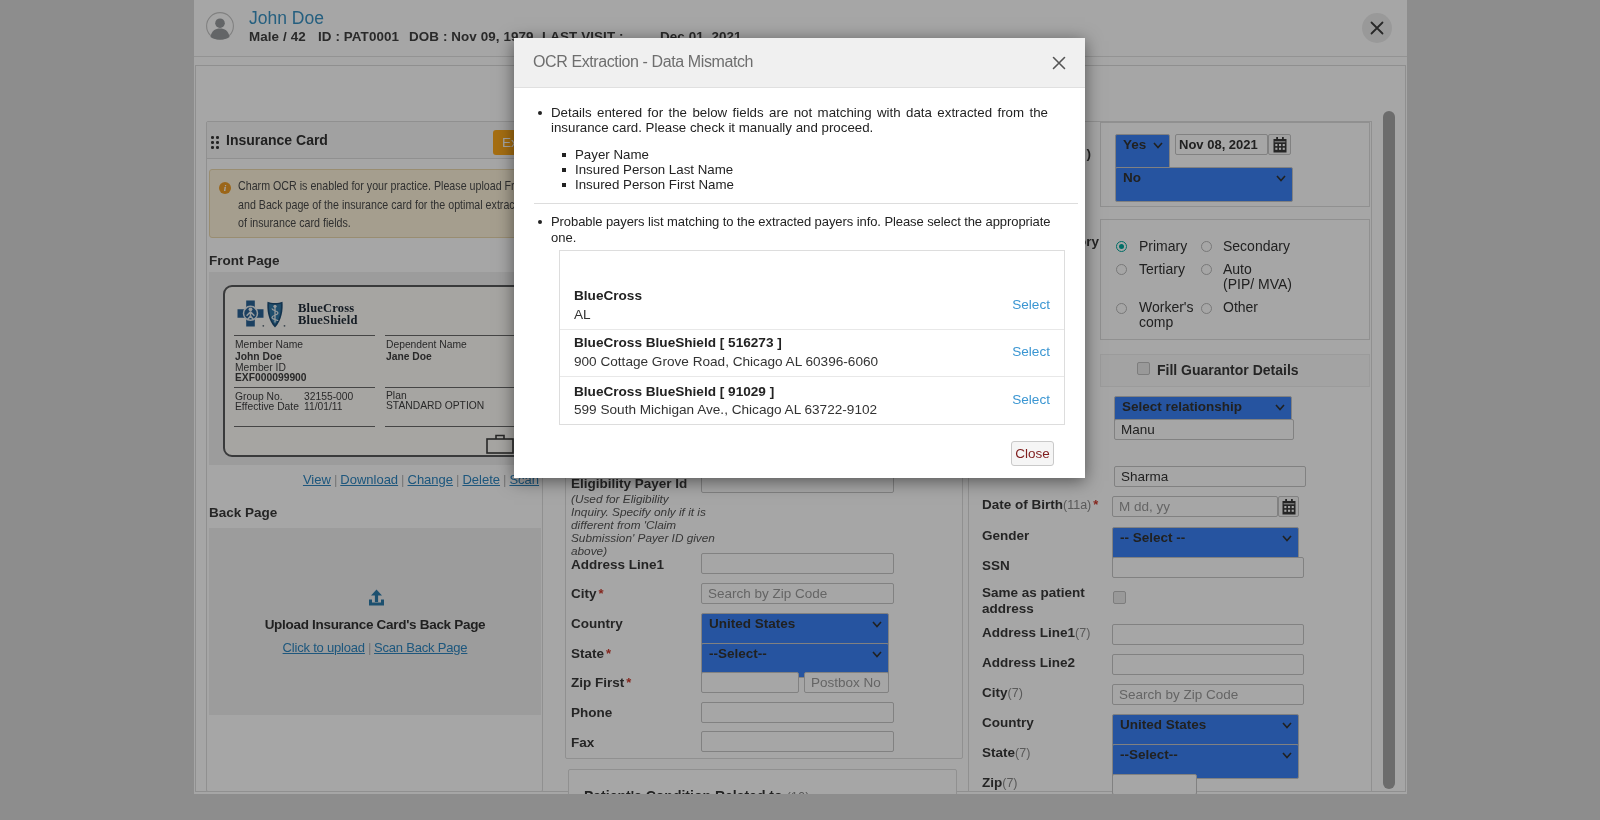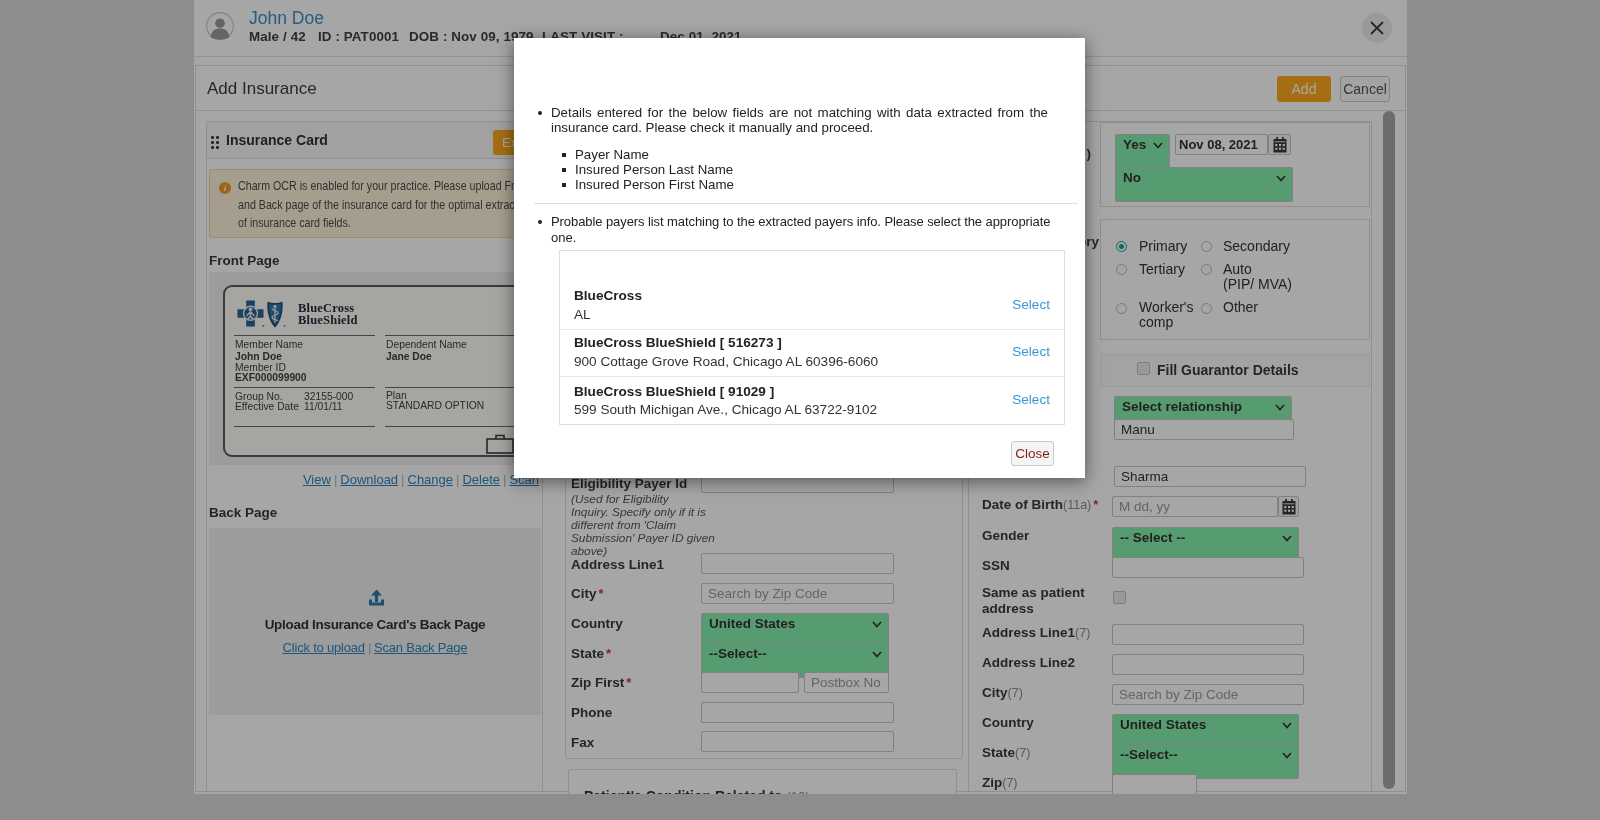--- a/index.html
+++ b/index.html
@@ -55,21 +55,21 @@
   .back-panel { left:2px; top:406px; width:332px; height:187px; background:#f0f0f0; text-align:center; }
   .up-ic { left:159px; top:61px; }
   .up-title { left:0; top:89px; width:332px; text-align:center; font-size:13.5px; letter-spacing:-0.3px; font-weight:700; color:#333; }
   .up-links { left:0; top:112px; width:332px; text-align:center; font-size:13px; letter-spacing:-0.2px; }
   
   .flabel { font-size:13.5px; font-weight:700; color:#3a3a3a; white-space:nowrap; }
   .flabel .sfx { font-weight:400; color:#8a8a8a; font-size:12.5px; }
   .req { color:#cc3b2e; font-size:13px; padding-left:2px; }
   .inp { background:#fff; border:1px solid #c6c6c6; height:21px; font-family:"Liberation Sans",sans-serif; font-size:13.5px; color:#333; padding:0 6px; border-radius:2px; outline:none; }
   .inp::placeholder { color:#9b9b9b; }
-  .sel { background:#86efac; border:1px solid #c6c6c6; height:35px; border-radius:2px; cursor:pointer; }
+  .sel { background:#3b82f6; border:1px solid #c6c6c6; height:35px; border-radius:2px; cursor:pointer; }
   .sel .sv { position:absolute; left:7px; top:2px; font-size:13.5px; color:#333; font-weight:700; white-space:nowrap; }
   .sel svg { position:absolute; right:6px; top:7px; }
   .calbtn { background:#f7f7f7; border:1px solid #c6c6c6; border-radius:2px; cursor:pointer; }
   .note { font-style:italic; font-size:11.8px; color:#555; white-space:nowrap; }
   .radio { width:11px; height:11px; border-radius:50%; border:1.5px solid #b9b9b9; background:#fff; cursor:pointer; }
   .radio.on { border-color:#00a99d; }
   .radio.on i { position:absolute; left:2px; top:2px; width:5px; height:5px; border-radius:50%; background:#00a99d; display:block; }
   .rlabel { font-size:14px; color:#333; white-space:nowrap; }
   .chk { width:13px; height:13px; background:#ececec; border:1px solid #c0c0c0; border-radius:2px; cursor:pointer; }
   .guarantor-strip { left:904px; top:288px; width:270px; height:33px; background:#fafafa; border:1px solid #efefef; }
@@ -118,25 +118,20 @@
   <div class="abs pt-meta" style="left:348px;">LAST VISIT :</div>
   <div class="abs pt-meta blue" style="left:466px;">Dec 01, 2021</div>
   <div class="abs page-close">
     <svg width="14" height="14" viewBox="0 0 14 14">
       <path d="M1.5 1.5 L12.5 12.5 M12.5 1.5 L1.5 12.5" stroke="#3e3e3e" stroke-width="1.8" stroke-linecap="round"></path>
     </svg>
   </div>
   <div class="abs hdr-sep"></div>
 
   <div id="container" class="abs">
-    <div id="toolbar" class="abs">
-      <div class="abs ai-title">Add Insurance</div>
-      <div class="abs btn btn-add">Add</div>
-      <div class="abs btn btn-cancel">Cancel</div>
-    </div>
 
     <div id="leftbox" class="abs secbox">
       <div class="abs sec-head">
         <div class="abs handle">
           <i style="left:0;top:0"></i>
             <i style="left:5px;top:0"></i>
           <i style="left:0;top:5px"></i>
             <i style="left:5px;top:5px"></i>
           <i style="left:0;top:10px"></i>
             <i style="left:5px;top:10px"></i>
@@ -380,20 +375,28 @@
     <div class="abs flabel" style="left:786px; top:709px;"><span>Zip</span><span class="sfx">(7)</span></div>
     <input class="abs inp" style="left: 916px; top: 708px; width: 85px;">
 
     <div class="abs scrollbar"></div>
   </div>
 </div>
 
 <div id="overlay" class="abs"></div>
 
 <div id="modal" class="abs">
+  <div class="abs m-head">
+    <div class="abs m-title">OCR Extraction - Data Mismatch</div>
+    <div class="abs m-close">
+      <svg width="14" height="14" viewBox="0 0 14 14">
+        <path d="M1.5 1.5 L12.5 12.5 M12.5 1.5 L1.5 12.5" stroke="#555" stroke-width="1.6" stroke-linecap="round"></path>
+      </svg>
+    </div>
+  </div>
   <div class="abs m-dot" style="left:24px; top:73px;"></div>
   <div class="abs m-par" style="left:37px; top:67px; width:497px; text-align:justify;">Details entered for the below fields are not matching with data extracted from the insurance card. Please check it manually and proceed.</div>
   <div class="abs m-sq" style="left:48px; top:115px;"></div>
   <div class="abs m-item" style="left:61px; top:109px;">Payer Name</div>
   <div class="abs m-sq" style="left:48px; top:130px;"></div>
   <div class="abs m-item" style="left:61px; top:124px;">Insured Person Last Name</div>
   <div class="abs m-sq" style="left:48px; top:145px;"></div>
   <div class="abs m-item" style="left:61px; top:139px;">Insured Person First Name</div>
   <div class="abs m-div"></div>
   <div class="abs m-dot" style="left:24px; top:182px;"></div>

